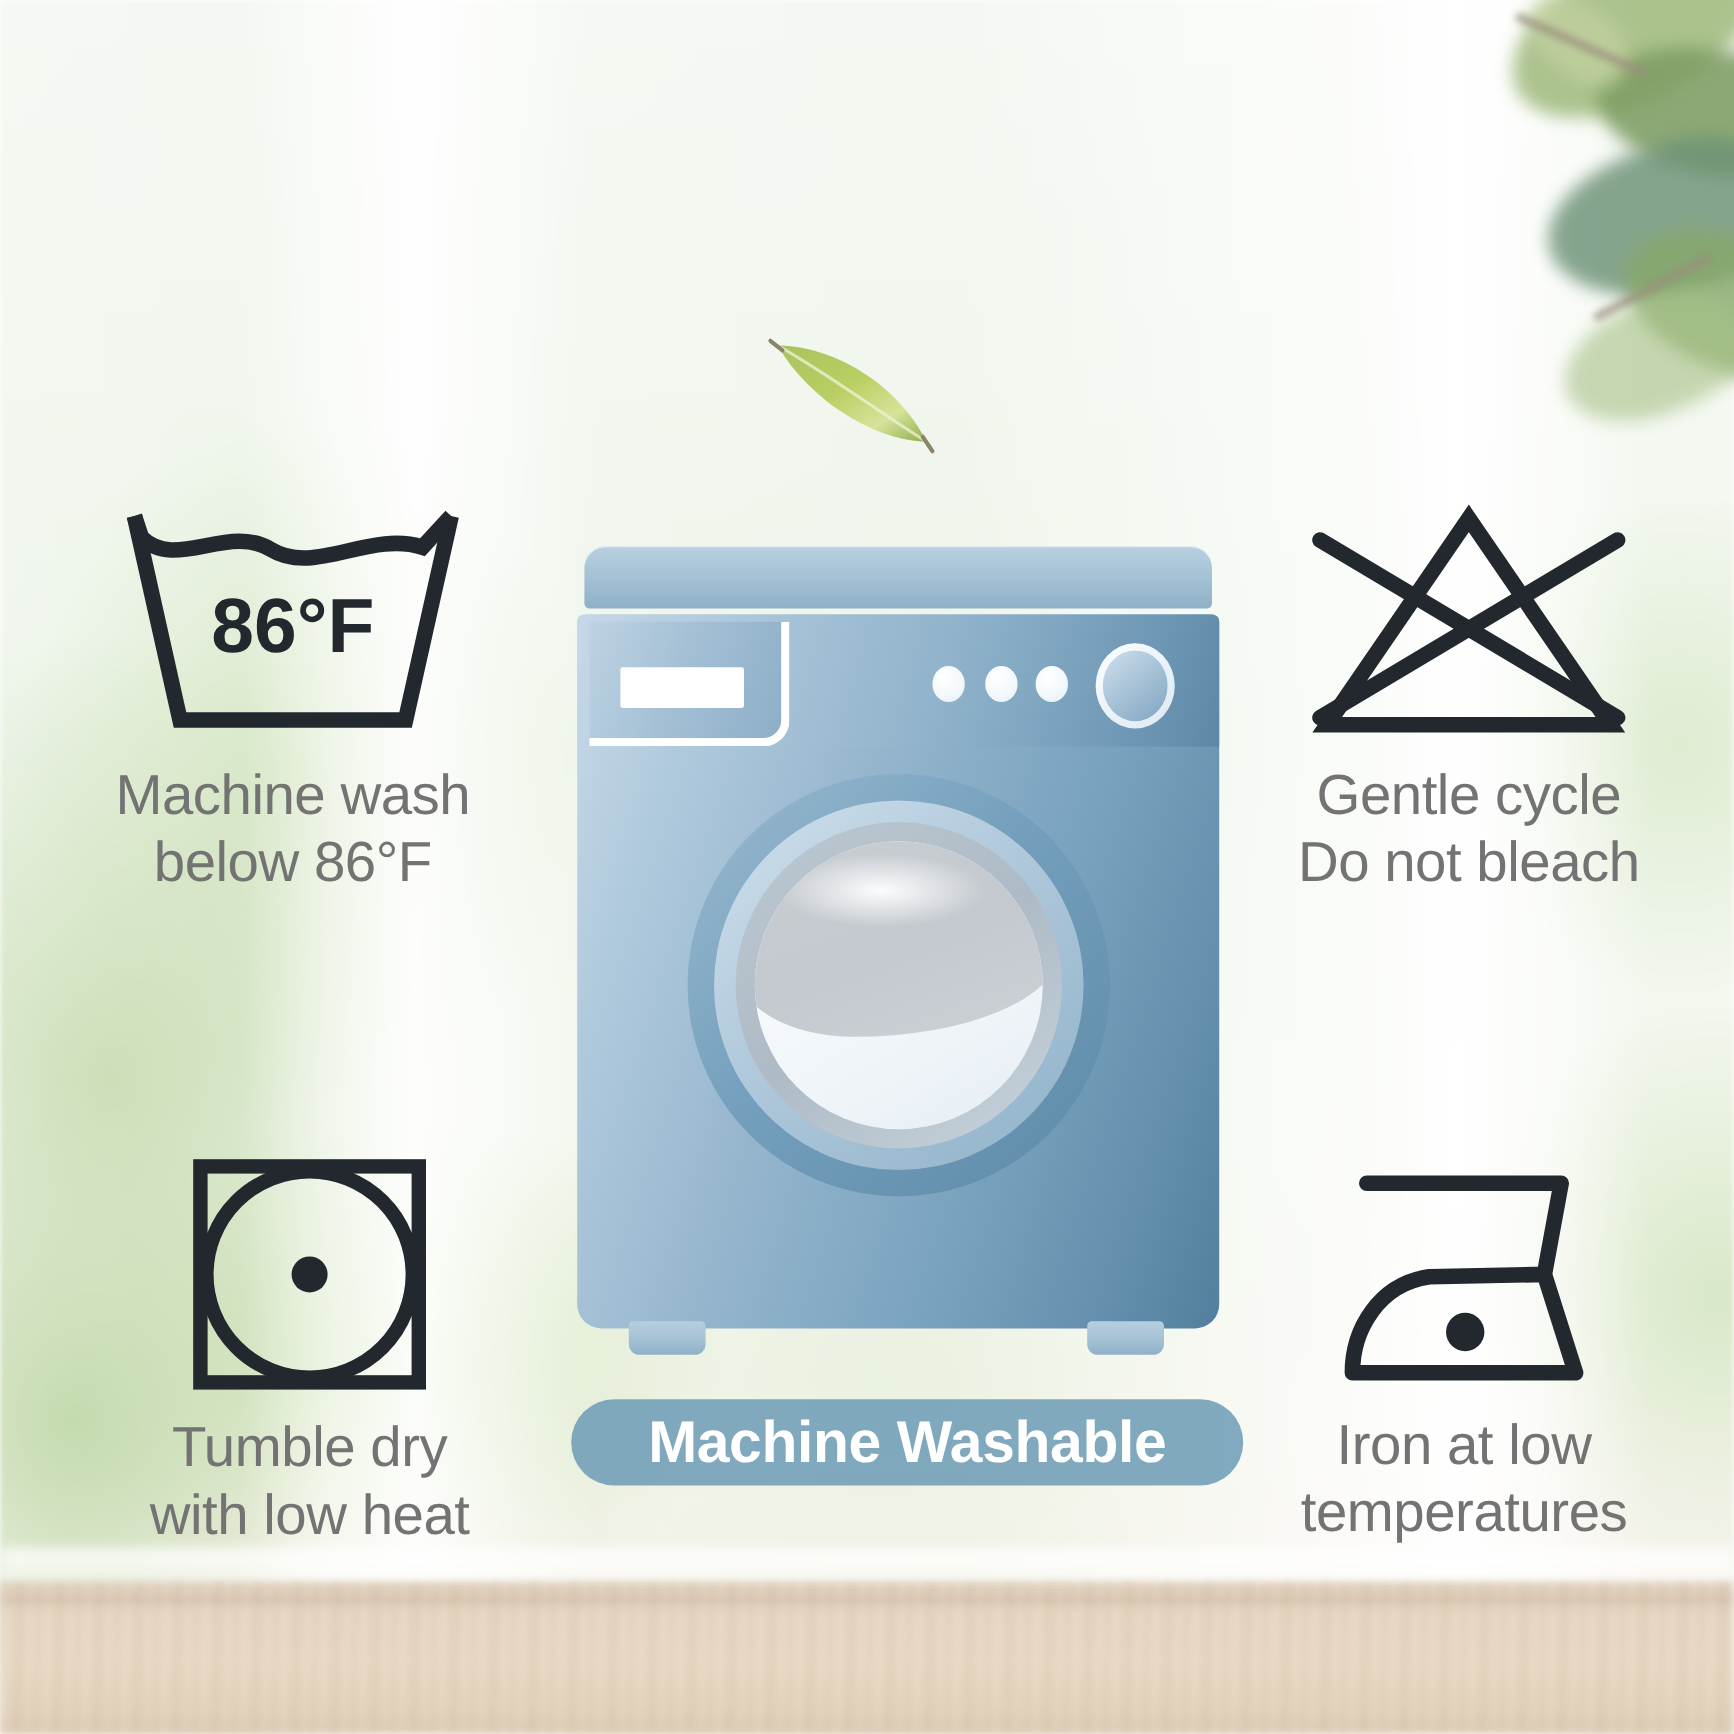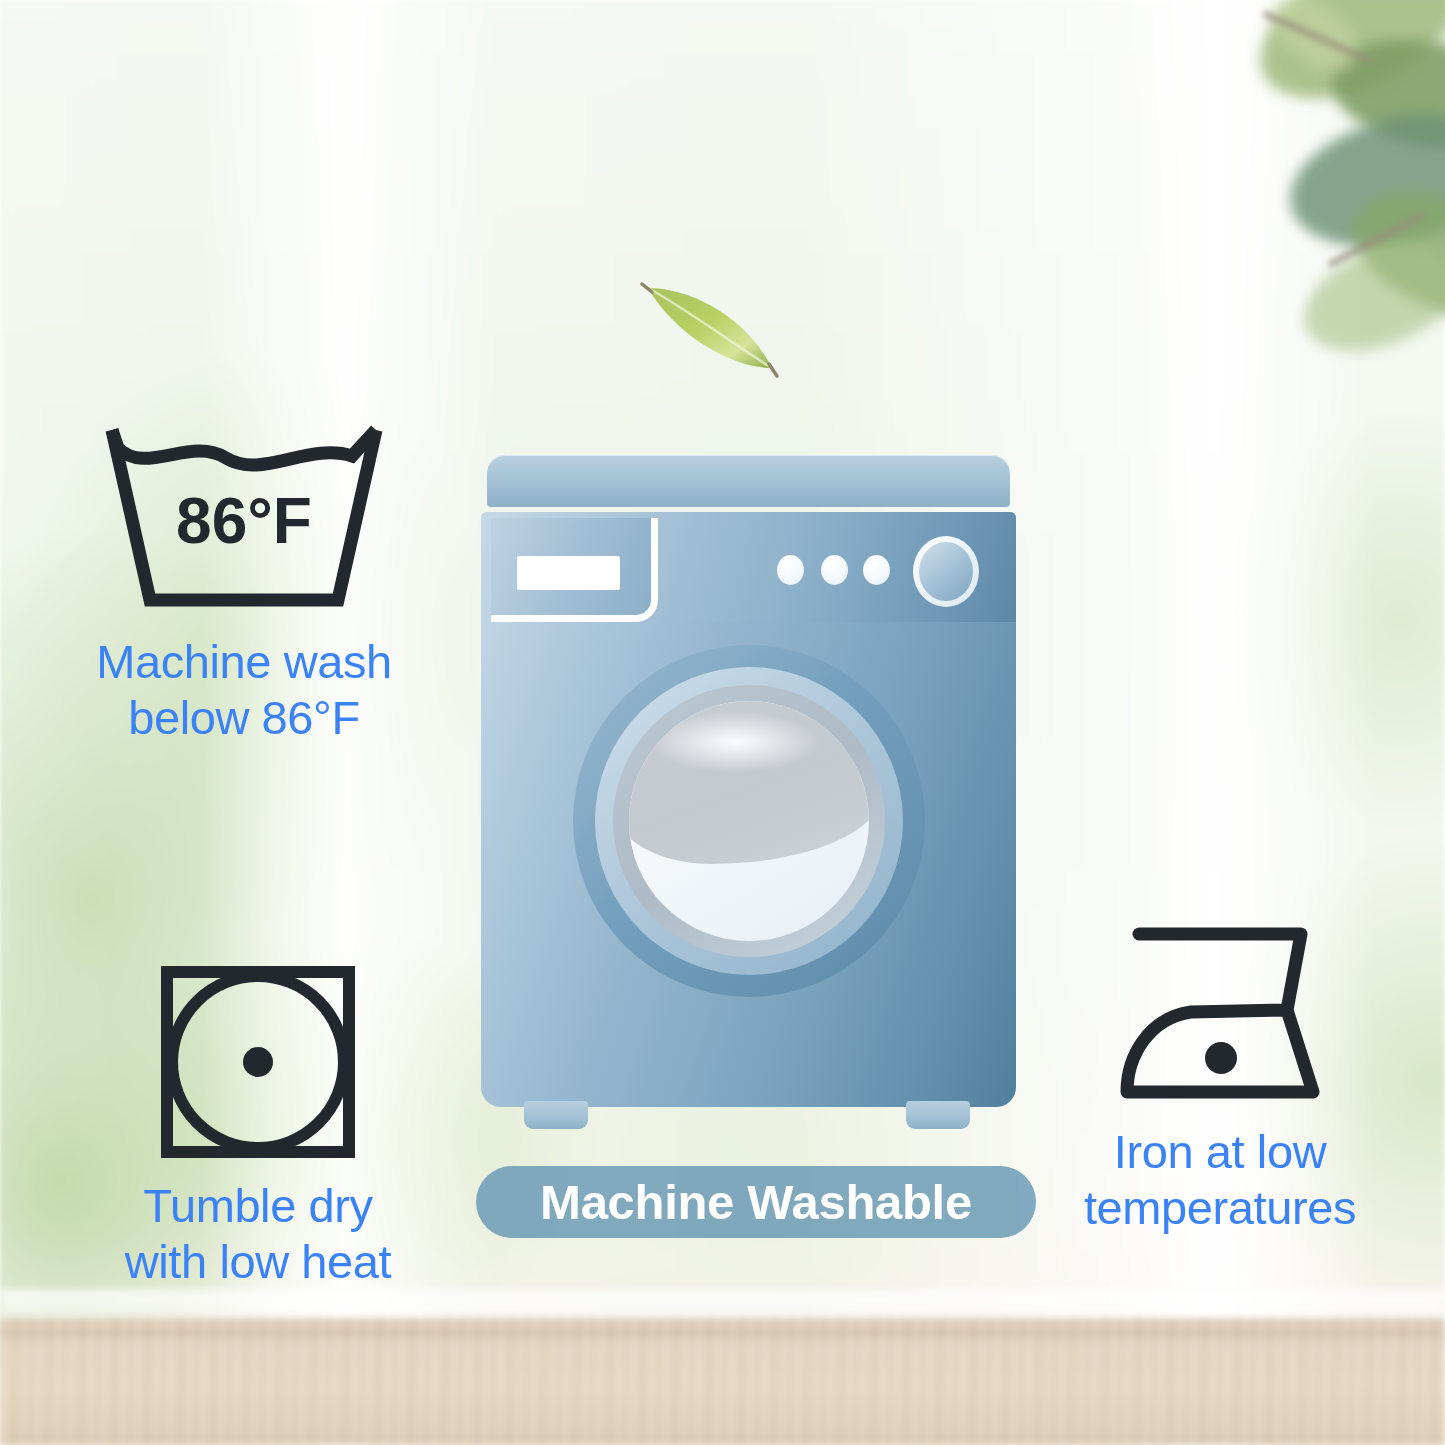--- a/index.html
+++ b/index.html
@@ -108,31 +108,31 @@
 
   
   .cell {
     position: absolute;
     display: flex; flex-direction: column; align-items: center;
   }
   .cell .glyph { display: block; }
   .cell .cap {
     margin-top: 16px;
     text-align: center;
-    color: #3b82f6;
+    color: #737373;
     font-size: 47px;
     line-height: 1.20;
     white-space: pre-line;
     letter-spacing: -0.4px;
   }
 
   #cell-wash   { left: 24px;   top: 418px; width: 440px; }
   #cell-bleach { left: 1004px; top: 418px; width: 440px; }
   #cell-dry    { left: 38px;   top: 962px; width: 440px; }
-  #cell-iron   { left: 1000px; top: 918px; width: 440px; }
+  #cell-iron   { left: 1000px; top: 970px; width: 440px; }
 
   
   .floatleaf { position: absolute; left: 636px; top: 272px; width: 150px; height: 110px; }
 
   
   .machine { position: absolute; left: 481px; top: 455px; width: 535px; height: 670px; }
 
   .wm-lid {
     position: absolute; left: 6px; top: 0; width: 523px; height: 52px;
     border-radius: 18px 18px 4px 4px;
@@ -301,20 +301,29 @@
   <div class="cell" id="cell-wash">
     <svg class="glyph" width="300" height="200" viewBox="0 0 300 200">
       <path d="M18 12 L24 30 C52 58 96 18 132 40 C168 62 214 24 258 38 L282 12" fill="none" stroke="#22282d" stroke-width="13" stroke-linejoin="miter"></path>
       <path d="M18 12 L56 182 L244 182 L282 12" fill="none" stroke="#22282d" stroke-width="13" stroke-linejoin="miter"></path>
       <text x="150" y="125" text-anchor="middle" font-family="'Liberation Sans', sans-serif" font-size="64" font-weight="bold" fill="#22282d">86°F</text>
     </svg>
     <div class="cap">Machine wash
 below 86°F</div>
   </div>
 
+  <div class="cell" id="cell-bleach">
+    <svg class="glyph" width="300" height="200" viewBox="0 0 300 200">
+      <path d="M150 14 L268 186 L32 186 Z" fill="none" stroke="#22282d" stroke-width="13" stroke-linejoin="miter"></path>
+      <line x1="26" y1="32" x2="274" y2="180" stroke="#22282d" stroke-width="13" stroke-linecap="round"></line>
+      <line x1="274" y1="32" x2="26" y2="180" stroke="#22282d" stroke-width="13" stroke-linecap="round"></line>
+    </svg>
+    <div class="cap">Gentle cycle
+Do not bleach</div>
+  </div>
 
   <div class="cell" id="cell-dry">
     <svg class="glyph" width="210" height="200" viewBox="0 0 210 200">
       <rect x="14" y="10" width="182" height="180" fill="none" stroke="#22282d" stroke-width="12"></rect>
       <circle cx="105" cy="100" r="86" fill="none" stroke="#22282d" stroke-width="12"></circle>
       <circle cx="105" cy="100" r="15" fill="#22282d"></circle>
     </svg>
     <div class="cap">Tumble dry
 with low heat</div>
   </div>

